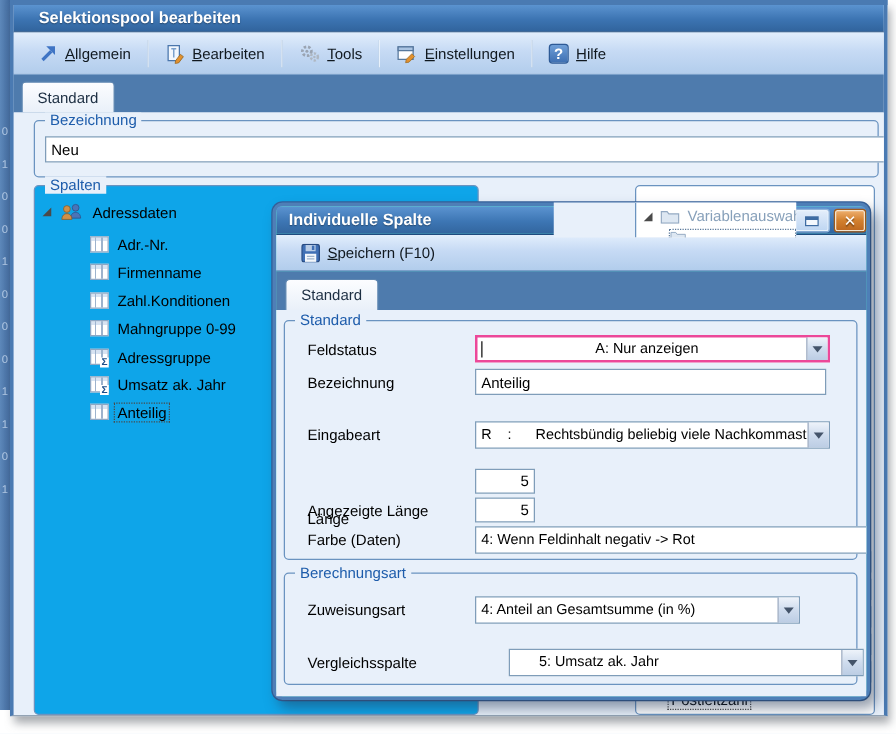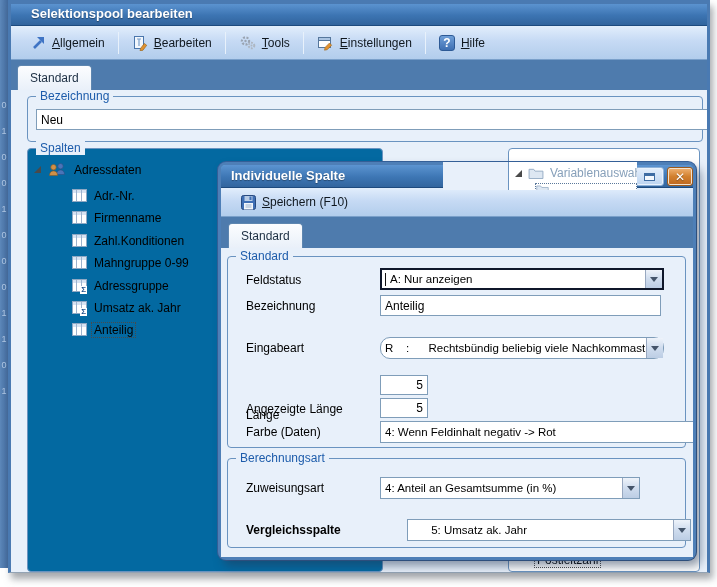--- a/index.html
+++ b/index.html
@@ -54,21 +54,21 @@
     background-image:
       linear-gradient(90deg, transparent 3px, #9db3cd 3px, #9db3cd 4px, transparent 4px, transparent 8px, #9db3cd 8px, #9db3cd 9px, transparent 9px),
       linear-gradient(180deg, #d7e3f2 3px, transparent 3px); }
   .ico-col.sum::after { content:"Σ"; position:absolute; right:-1px; bottom:-3px; font-size:8px; font-weight:bold;
     color:#1e4f8a; background:#fff; line-height:8px; padding:0 1px; }
 
   .bluerow { position:absolute; left:2px; right:2px; height:17px; background:#4d7fba; }
 
   
   .combo { position:absolute; height:22px; background:#fff; border:1px solid #7f9db9; display:flex; align-items:center; }
-  .combo.focus { border:2px solid #0f172a; }
+  .combo.focus { border:2px solid #ec4899;text-align:center; }
   .ctext { flex:1; padding-left:4px; overflow:hidden; white-space:pre; font-size:11.5px; color:#000; }
   .cbtn { width:17px; align-self:stretch; border-left:1px solid #98a8c0; flex:none;
     background:linear-gradient(180deg,#eef3fa,#cfdcee 50%,#bccdE4); display:flex; align-items:center; justify-content:center; }
   .arr { width:0; height:0; border-left:4px solid transparent; border-right:4px solid transparent; border-top:5px solid #44546a; }
   .caretbar { width:1px; height:13px; background:#111; margin-left:3px; flex:none; }
 
   
   .dlg { position:absolute; left:218px; top:162px; width:478px; height:398px; z-index:10;
     border:3px solid #4e7fb7; border-radius:8px; overflow:visible;
     background:#5eead4; box-shadow:5px 6px 10px rgba(35,55,85,.5), 0 0 0 1px #36619b; }
@@ -160,21 +160,21 @@
       <div class="tab main">Standard</div>
     </div>
 
     <div class="content">
 
       <div class="group" style="left:16px; top:6px; width:676px; height:46px;">
         <span class="glabel">Bezeichnung</span>
         <input class="txtin" style="position: absolute; left: 8px; top: 12px; width: 685px; height: 21px;" value="Neu">
       </div>
 
-      <div class="group" style="left:16px; top:58px; width:356px; height:424px; background:#0369a1;">
+      <div class="group" style="left:16px; top:58px; width:356px; height:424px; background:#0ea5e9;">
         <span class="glabel">Spalten</span>
 
         <div class="trow" style="top:10px; left:6px;">
           <span class="exp"></span>
           <svg width="19" height="15" viewBox="0 0 19 15">
             <circle cx="12.5" cy="4.2" r="2.7" fill="#4a74b8" stroke="#2c4f85" stroke-width="0.6"></circle>
             <path d="M8.5 12.5c0-3.2 2-4.6 4-4.6s4 1.4 4 4.6z" fill="#4a74b8" stroke="#2c4f85" stroke-width="0.6"></path>
             <circle cx="5.5" cy="5.2" r="2.7" fill="#cf9048" stroke="#8a5a22" stroke-width="0.6"></circle>
             <path d="M1.5 13.5c0-3.2 2-4.6 4-4.6s4 1.4 4 4.6z" fill="#cf9048" stroke="#8a5a22" stroke-width="0.6"></path>
           </svg>
@@ -277,21 +277,21 @@
           <span class="ctext">A: Nur anzeigen</span>
           <span class="cbtn">
               <span class="arr"></span>
             </span>
         </div>
 
         <span class="flabel" style="top:42px;">Bezeichnung</span>
         <input class="txtin" style="position: absolute; left: 152px; top: 38px; width: 281px; height: 21px;" value="Anteilig">
 
         <span class="flabel" style="top:84px;">Eingabeart</span>
-        <div class="combo" style="left:152px; top:80px; width:284px;border-radius:10px;">
+        <div class="combo" style="left:152px; top:80px; width:284px;">
           <span class="ctext">R    :      Rechtsbündig beliebig viele Nachkommast</span>
           <span class="cbtn">
               <span class="arr"></span>
             </span>
         </div>
 
         <span class="flabel" style="top:122px;margin-top:29px;">Länge</span>
         <input class="txtin numin" style="top: 118px;" value="5">
 
         <span class="flabel" style="top:145px;">Angezeigte Länge</span>
@@ -310,21 +310,21 @@
         <span class="glabel">Berechnungsart</span>
 
         <span class="flabel" style="top:22px;">Zuweisungsart</span>
         <div class="combo" style="left:152px; top:18px; width:260px;">
           <span class="ctext">4: Anteil an Gesamtsumme (in %)</span>
           <span class="cbtn">
               <span class="arr"></span>
             </span>
         </div>
 
-        <span class="flabel" style="top:64px;font-weight:bold;">Vergleichsspalte</span>
+        <span class="flabel" style="top:64px;">Vergleichsspalte</span>
         <div class="combo" style="left:152px; top:60px; width:284px;margin-left:27px;">
           <span class="ctext">      5: Umsatz ak. Jahr</span>
           <span class="cbtn">
               <span class="arr"></span>
             </span>
         </div>
       </div>
 
     </div>
   </div>

